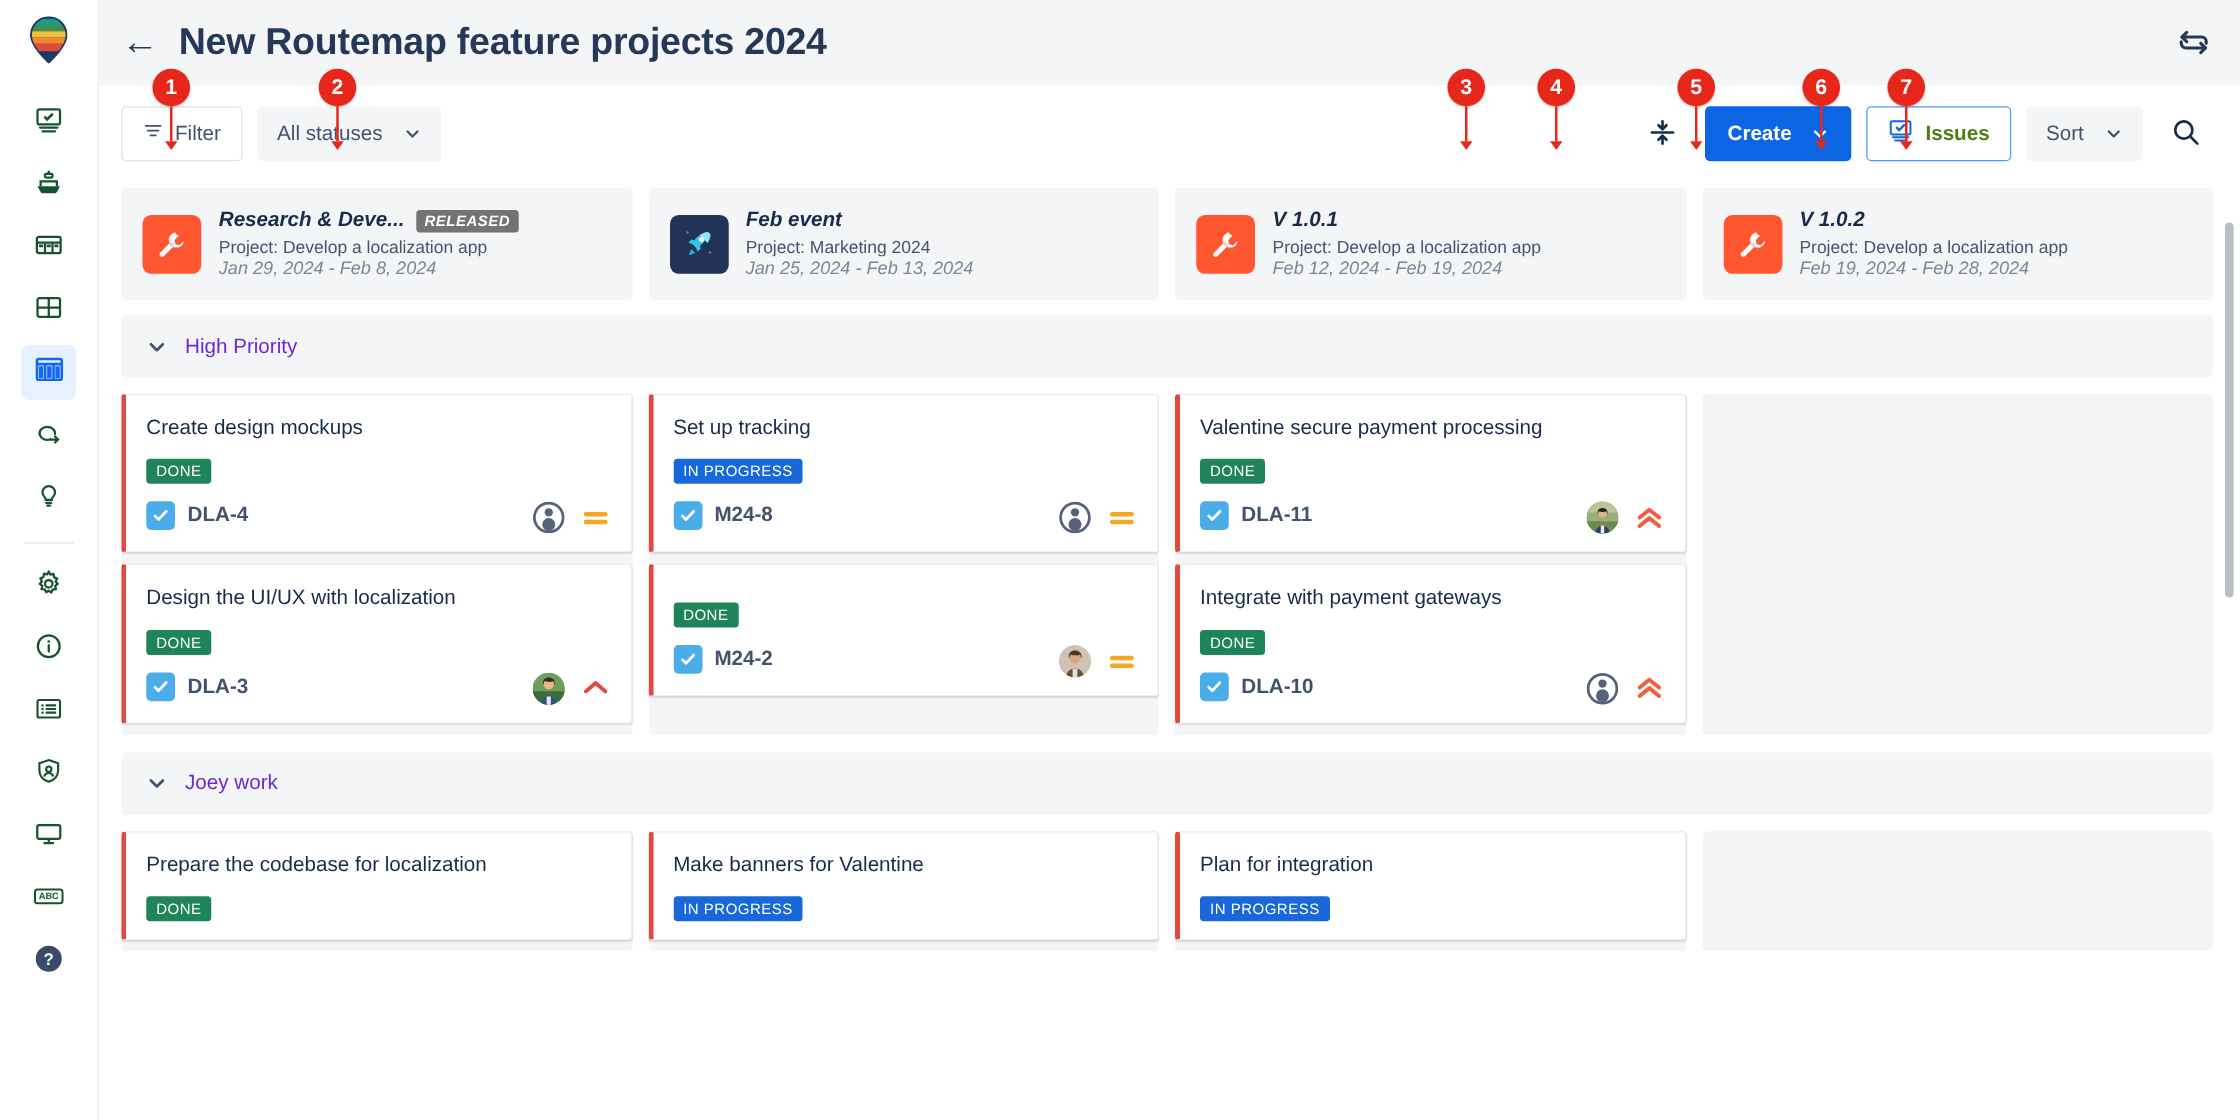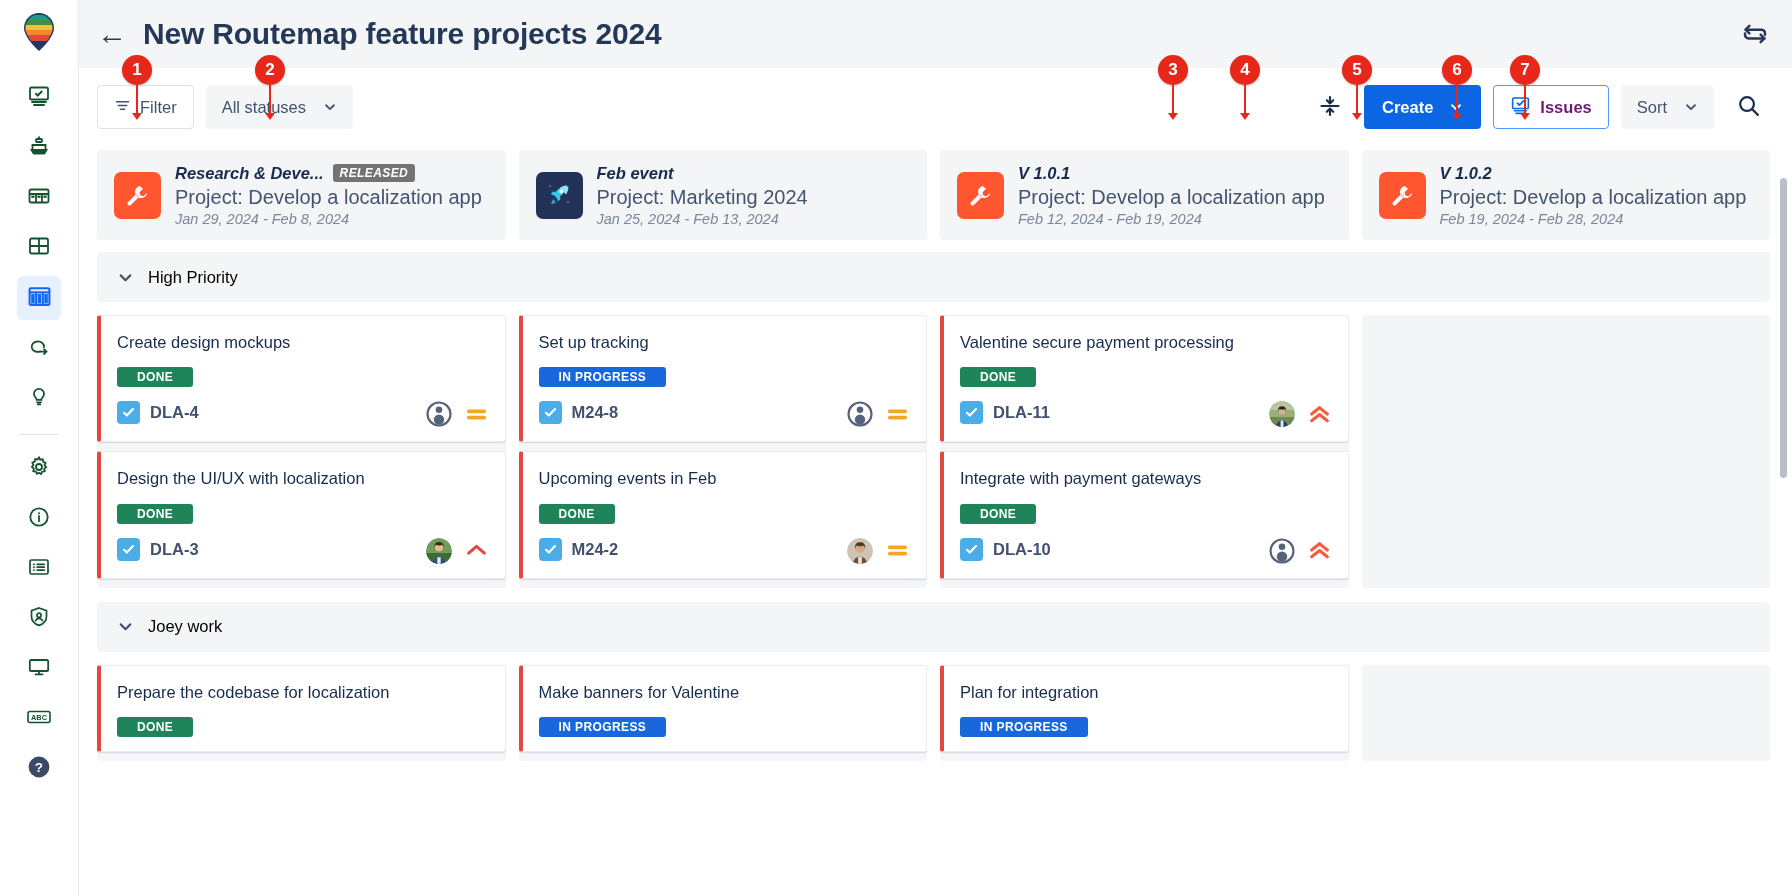--- a/index.html
+++ b/index.html
@@ -54,60 +54,60 @@
   }
   .btn {
     height: 44px; display: inline-flex; align-items: center; gap: 9px;
     padding: 16px 16px; border-radius: 4px; font-size: 16.5px;
     cursor: pointer; border: none; background: transparent; color: #42526e;
     font-family: inherit;
   }
   .btn-outline { border: 1px solid #dfe1e6; background: #fff; color: #42526e; }
   .btn-grey { background: #f4f5f7; color: #42526e; }
   .btn-primary { background: #0c66e4; color: #fff; font-weight: 600; padding: 0 18px; }
-  .btn-blue-outline { border: 1.5px solid #4c9aff; background: #fff; color: #701a75; font-weight: 600; }
+  .btn-blue-outline { border: 1.5px solid #4c9aff; background: #fff; color: #4d7c0f; font-weight: 600; }
   .icon-btn { width: 44px; height: 44px; display:flex; align-items:center; justify-content:center; background:transparent; border:none; cursor:pointer; color:#172b4d; }
   .spacer { flex: 1 1 auto; }
 
   
   .versions { display: flex; gap: 13px; padding: 0 22px 0 18px; margin-top: 4px; }
   .vcard {
     flex: 1 1 0; min-width: 0; height: 90px; background: #f4f5f7; border-radius: 4px;
     display: flex; align-items: center; gap: 14px; padding: 0 17px; cursor: pointer;
   }
   .vicon { width: 47px; height: 47px; border-radius: 7px; flex: 0 0 47px; display:flex;align-items:center;justify-content:center; }
   .vicon.wrench { background: #ff5630; }
   .vicon.rocket { background: #233358; }
   .vbody { min-width: 0; }
   .vtitle-row { display: flex; align-items: center; gap: 9px; font-style: italic; }
   .vtitle { font-size: 16.5px; font-weight: 700; color: #172b4d; white-space: nowrap; overflow: hidden; text-overflow: ellipsis; }
   .vtag { background: #737373; color: #fff; font-size: 12px; font-weight: 700; letter-spacing: .4px; padding: 2px 7px; border-radius: 3px; }
-  .vproj { font-size: 20px; color: #44546f; margin-top: 3px; white-space: nowrap; overflow:hidden; text-overflow: ellipsis; }
+  .vproj { font-size: 14px; color: #44546f; margin-top: 3px; white-space: nowrap; overflow:hidden; text-overflow: ellipsis; }
   .vdates { font-size: 14.5px; color: #7a869a; font-style: italic; margin-top: 2px; white-space: nowrap; }
 
   
   .board { flex: 1 1 auto; overflow: hidden; padding: 12px 22px 0 18px; position: relative; }
   .group-header {
     height: 50px; background: #f4f5f7; border-radius: 4px;
     display: flex; align-items: center; gap: 14px; padding: 0 20px;
     margin-bottom: 13px; cursor: pointer;
   }
-  .group-title { font-size: 16.5px; color: #000000; }
+  .group-title { font-size: 16.5px; color: #6d28d9; }
   .chev { color: #42526e; display: flex; }
 
   .row { display: flex; gap: 13px; margin-bottom: 14px; }
   .col { flex: 1 1 0; min-width: 0; background: #f4f5f7; border-radius: 4px; padding: 0; }
   .card {
     background: #fff; border: 1px solid #ebecf0; border-left: 4px solid #e2483d;
     border-radius: 3px; padding: 16px 16px 14px 16px; margin: 0 0 9px 0;
     cursor: pointer; box-shadow: 0 1px 1px rgba(9,30,66,.13);
   }
   .card-title { font-size: 16.5px; color: #172b4d; line-height: 1.3; }
-  .badge { display: inline-block; font-size: 12px; font-weight: 700; letter-spacing: .4px;
-           padding: 3px 20px; border-radius: 3px; margin-top: 14px; color: #fff; }
+  .badge { display: inline-block; font-size: 12px; font-weight: 400; letter-spacing: .4px;
+           padding: 3px 8px; border-radius: 3px; margin-top: 14px; color: #fff; }
   .badge.done { background: #1f845a; }
   .badge.inprog { background: #1868db; }
   .card-foot { display: flex; align-items: flex-start; margin-top: 14px; }
   .ikey { display: flex; align-items: center; gap: 10px; }
   .keycheck { width: 23px; height: 23px; border-radius: 4px; background: #4bade8; display:flex;align-items:center;justify-content:center; }
   .keytext { font-size: 16.5px; font-weight: 700; color: #42526e; }
   .foot-right { margin-left: auto; display: flex; align-items: center; gap: 12px; }
   .avatar { width: 26px; height: 26px; border-radius: 50%; overflow: hidden; display:flex;align-items:center;justify-content:center; }
   .prio { display: flex; align-items: center; }
   .col-empty { background: #f4f5f7; border-radius: 4px; }
@@ -542,21 +542,20 @@
                   </span>
             <span class="prio">
                     <svg width="25" height="25" viewBox="0 0 24 24" stroke="#f5a623" stroke-width="3.4" stroke-linecap="round">
                       <path d="M4.5 9h15M4.5 15h15"></path>
                     </svg>
                   </span>
           </div>
         </div>
             </div>
             <div class="card">
-        <div class="card-title">Upcoming events in Feb</div>
         <div><span class="badge done">DONE</span></div>
 
         <div class="card-foot">
           <div class="ikey">
             <span class="keycheck">
                     <svg width="15" height="15" viewBox="0 0 16 16" fill="none" stroke="#fff" stroke-width="2.3" stroke-linecap="round" stroke-linejoin="round">
                       <path d="M3.2 8.3l3 3 6.6-7"></path>
                     </svg>
                   </span>
             <span class="keytext">M24-2</span>

